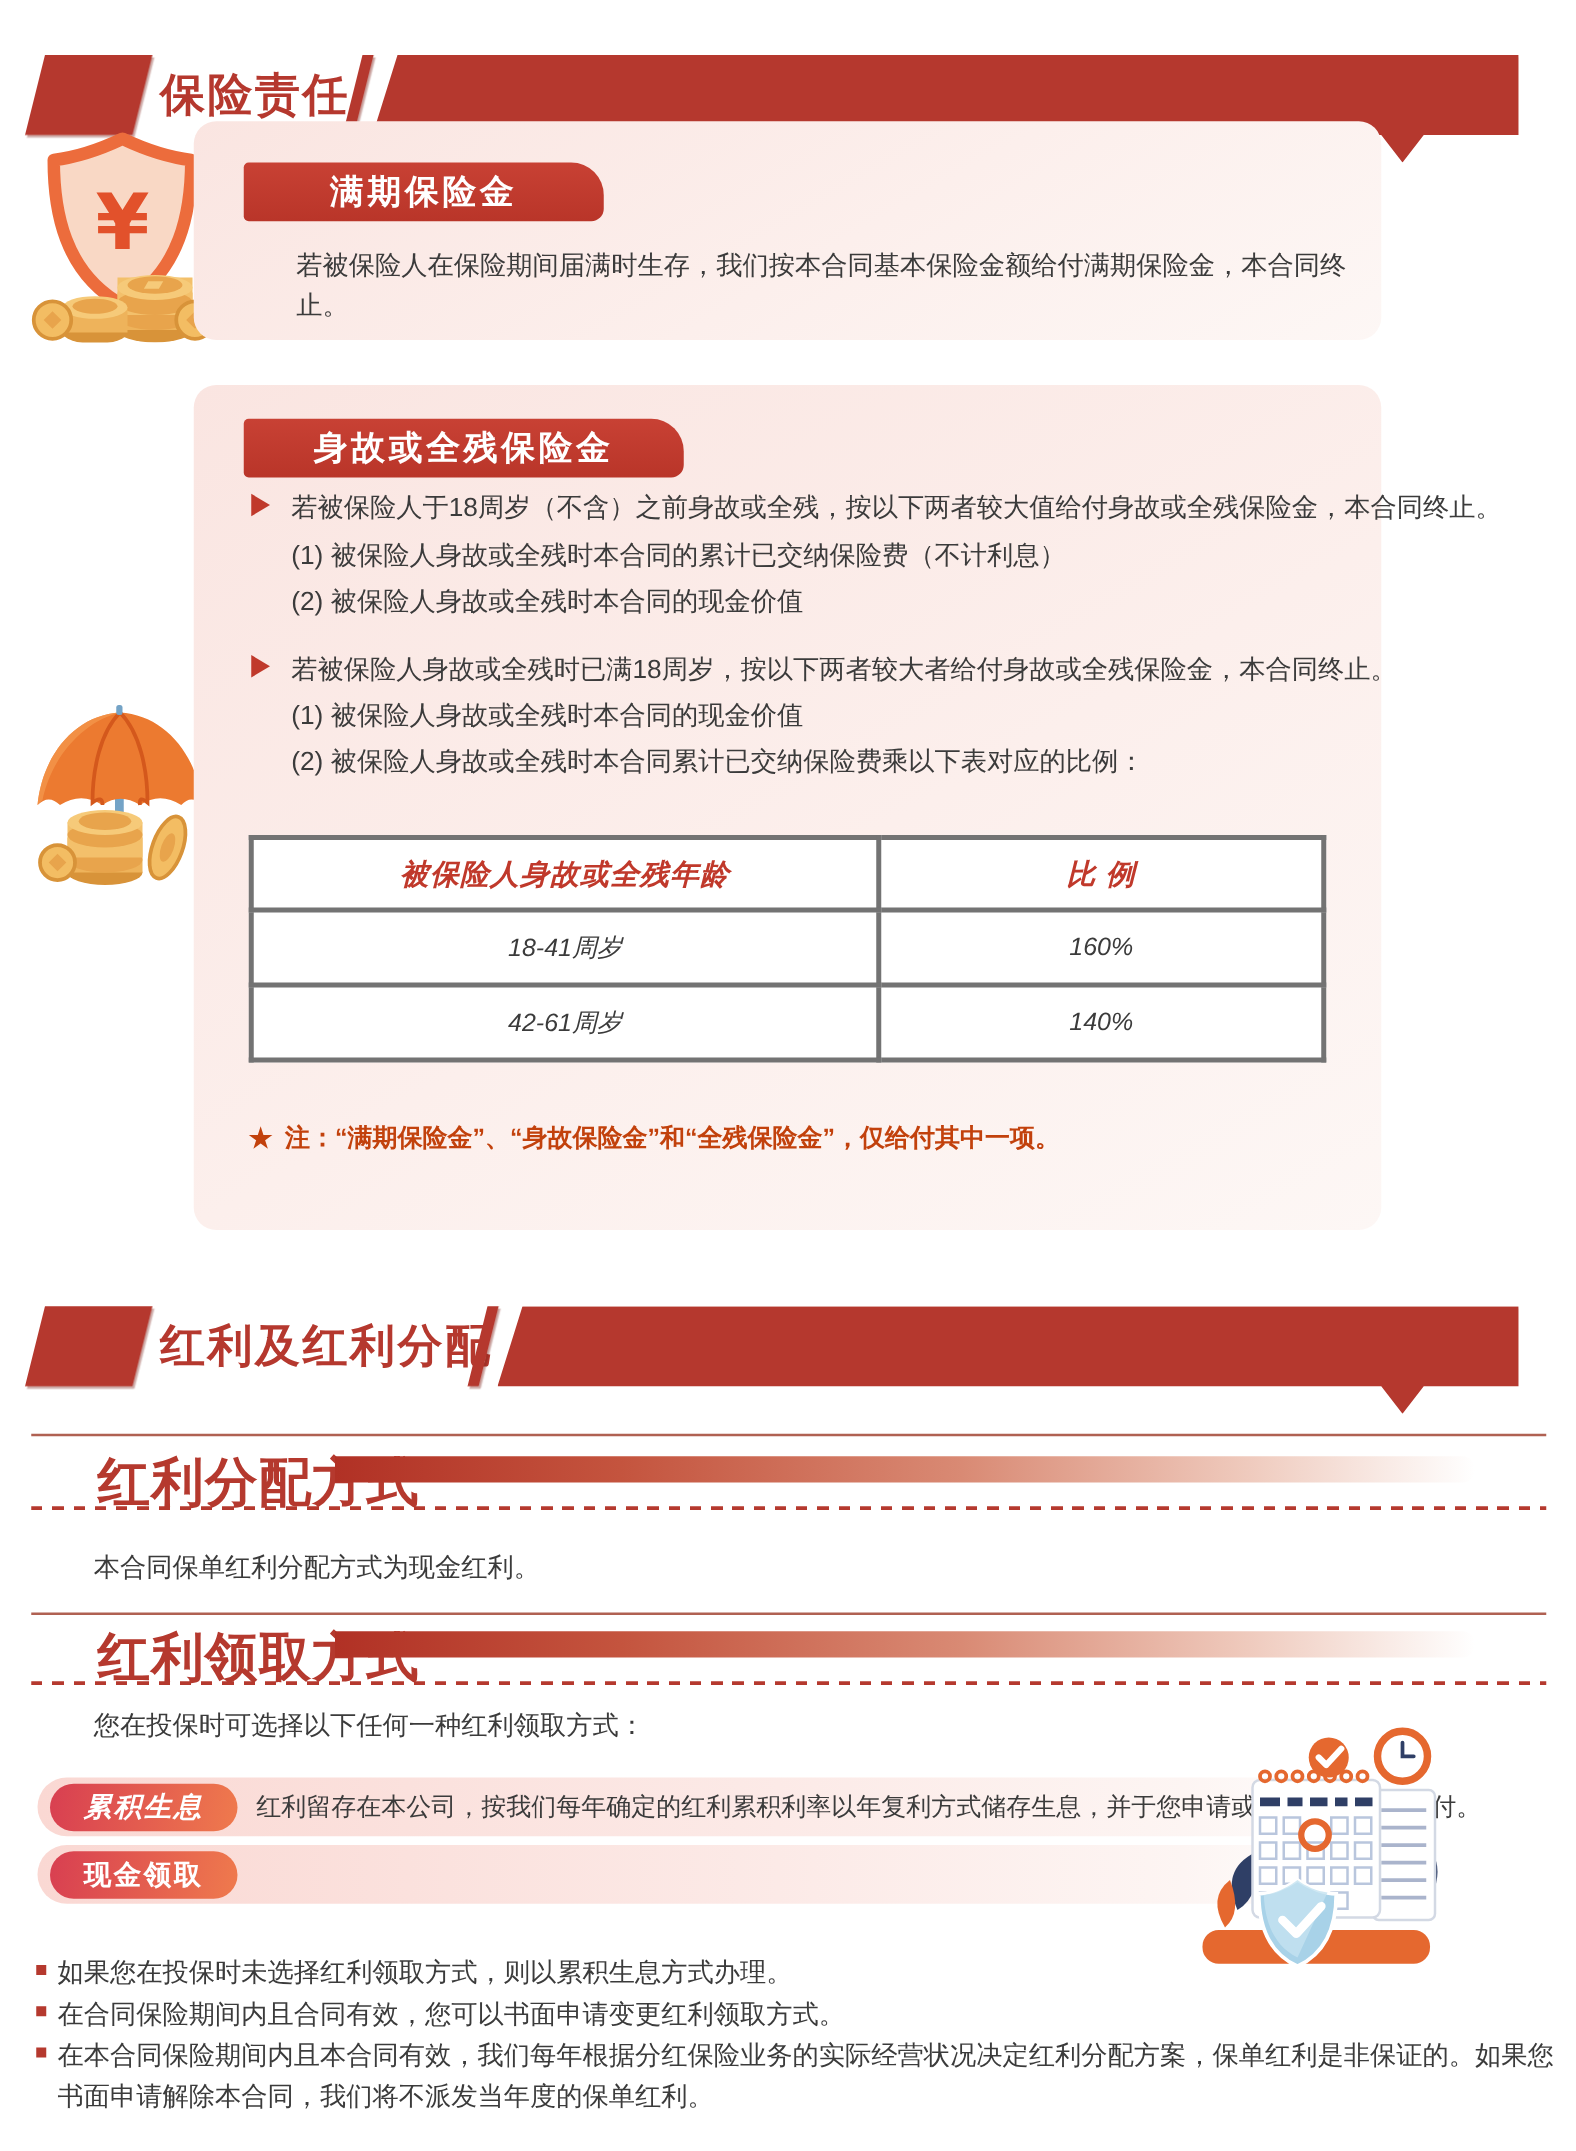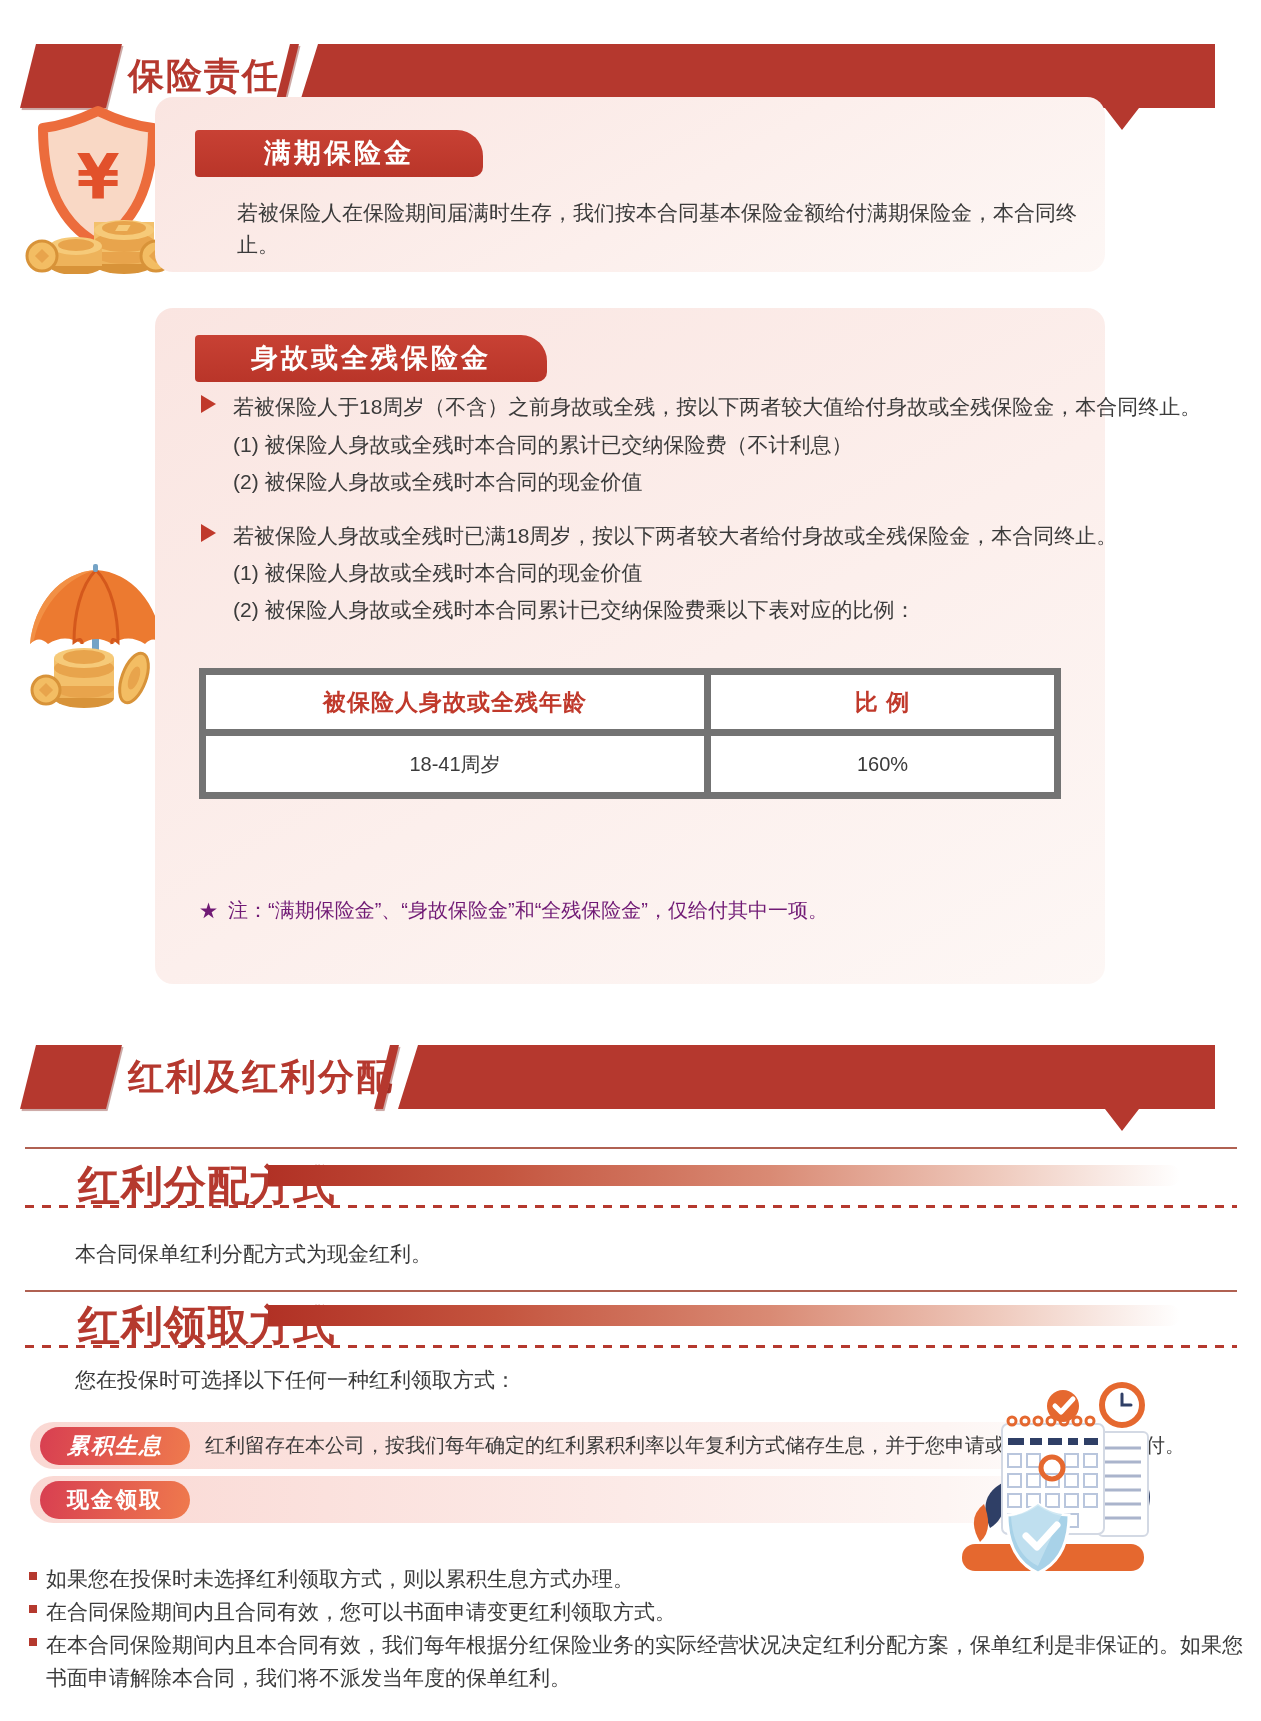--- a/index.html
+++ b/index.html
@@ -41,26 +41,26 @@
   #tri2{left:201px;top:524px;}
   .bullet-text{position:absolute;font-size:21px;line-height:32px;white-space:nowrap;}
   #bullet1-text{left:233px;top:391px;}
   #b1-i1{left:233px;top:429px;}
   #b1-i2{left:233px;top:466px;}
   #bullet2-text{left:233px;top:520px;}
   #b2-i1{left:233px;top:557px;}
   #b2-i2{left:233px;top:594px;}
   
   #ratio-table{position:absolute;left:199px;top:668px;width:862px;border-collapse:collapse;background:#ffffff;}
-  #ratio-table th,#ratio-table td{border:7px solid #737373;text-align:center;padding:0;}
+  #ratio-table th,#ratio-table td{border:4px solid #737373;text-align:center;padding:0;font-style:italic;}
   #ratio-table th{height:54px;color:#c0392b;font-size:23px;font-weight:bold;letter-spacing:1px;}
   #ratio-table td{height:56px;font-size:20px;color:#3b3b3b;}
   #ratio-table .col-age{width:498px;}
   
-  #note{position:absolute;left:199px;top:897px;font-size:20px;color:#701a75;}
+  #note{position:absolute;left:199px;top:897px;font-size:20px;color:#c2410c;font-weight:bold;}
   #note .star{margin-right:10px;font-size:19px;}
   
   .rule{position:absolute;left:25px;width:1212px;height:2px;background:#b06152;}
   #rule1{top:1147px;} #rule2{top:1290px;}
   .dashed{position:absolute;left:25px;width:1212px;height:3px;
     background:repeating-linear-gradient(to right,#b5392e 0 9px,rgba(0,0,0,0) 9px 17px);}
   #dash1{top:1205px;} #dash2{top:1345px;}
   .sub-title{position:absolute;left:78px;color:#b5392e;font-size:42px;font-weight:bold;letter-spacing:1px;white-space:nowrap;}
   #subtitle1{top:1158px;} #subtitle2{top:1298px;}
   .gradbar{position:absolute;left:268px;width:912px;height:21px;border-radius:0 10px 10px 0;
@@ -175,20 +175,24 @@
     <thead>
       <tr>
         <th class="col-age">被保险人身故或全残年龄</th>
         <th>比 例</th>
       </tr>
     </thead>
     <tbody>
       <tr>
         <td>18-41周岁</td>
         <td>160%</td>
+      </tr>
+      <tr>
+        <td>42-61周岁</td>
+        <td>140%</td>
       </tr>
     </tbody>
   </table>
 
   <div id="note">
     <span class="star">★</span><span>注：“满期保险金”、“身故保险金”和“全残保险金”，仅给付其中一项。</span>
   </div>
 
   <div class="banner-piece" id="banner2-left"></div>
   <div class="banner-title" id="banner2-title">红利及红利分配</div>

